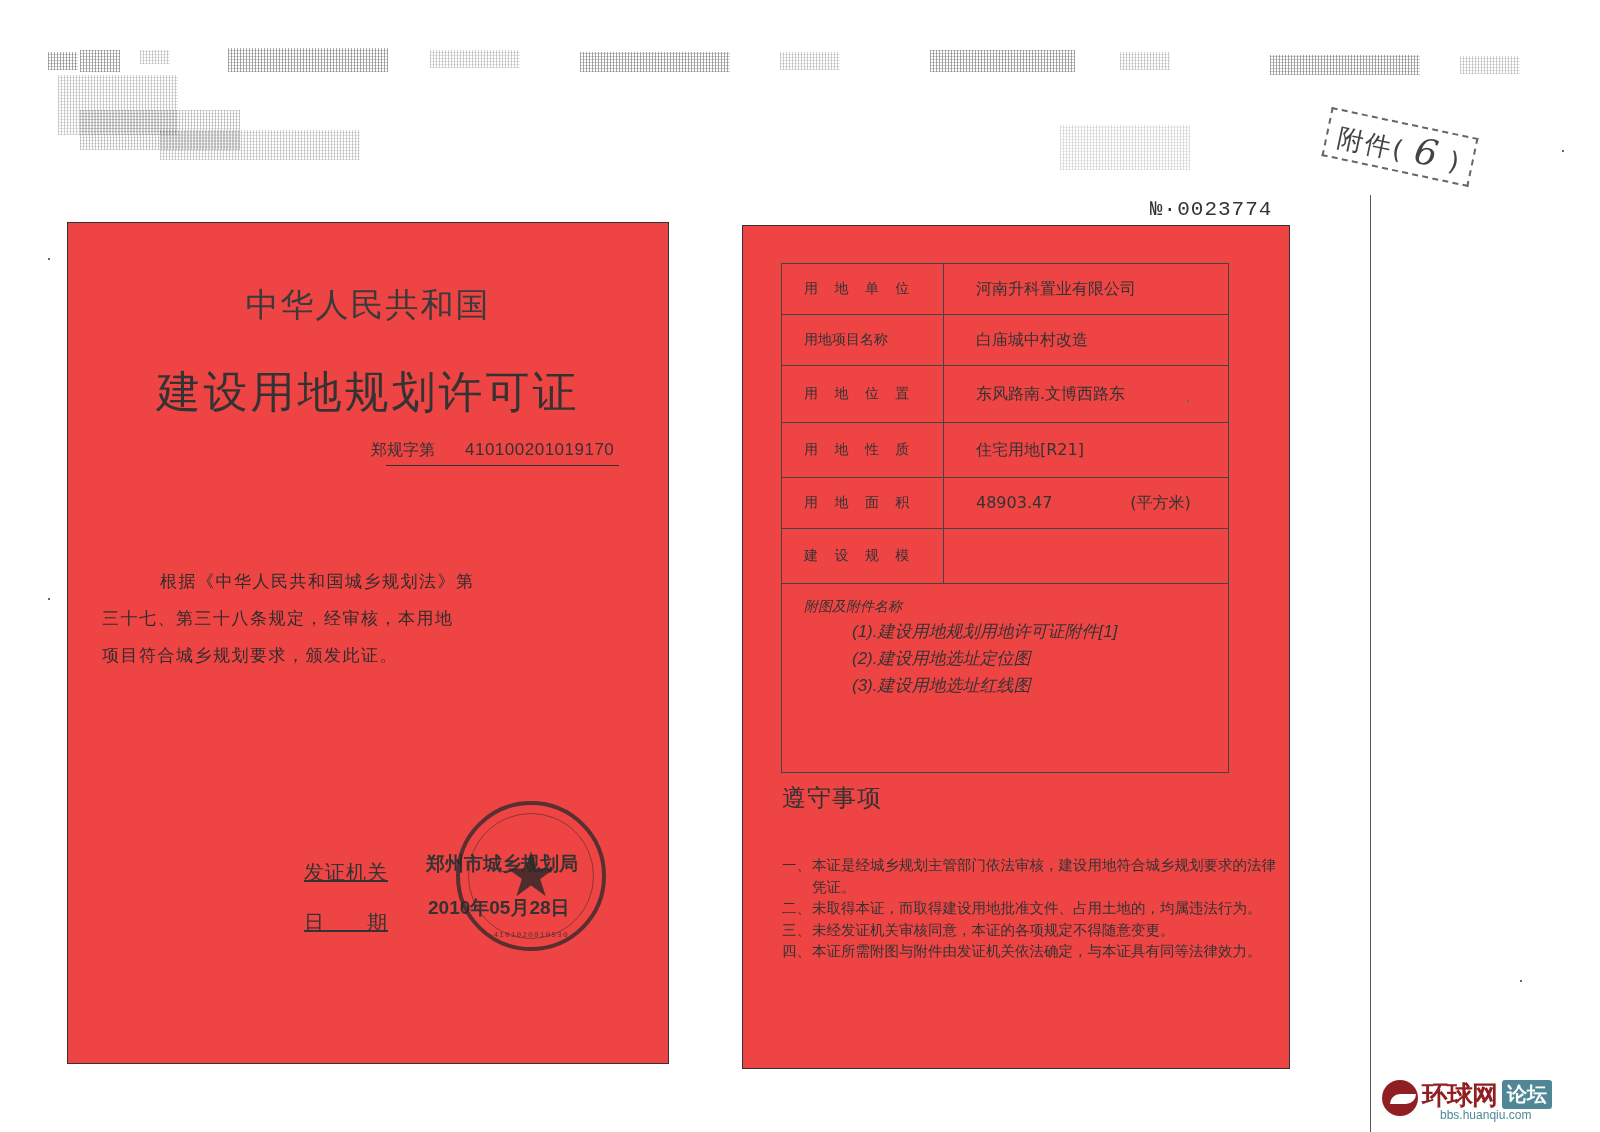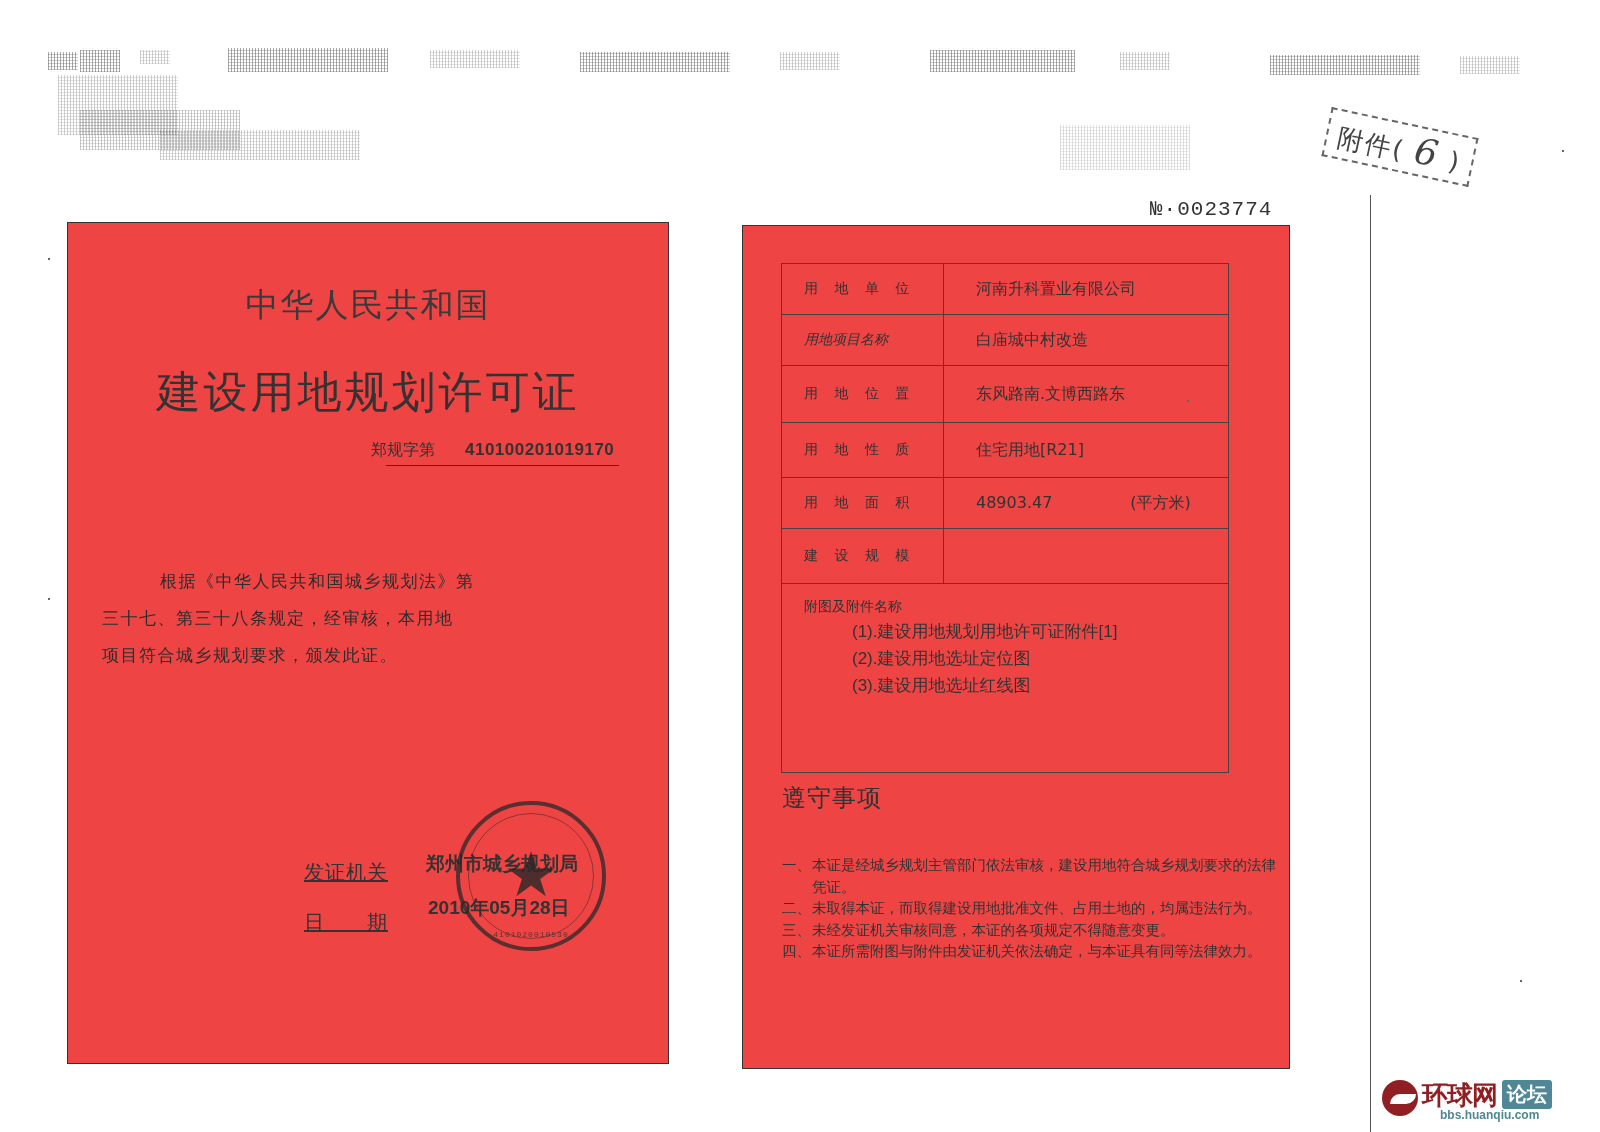--- a/index.html
+++ b/index.html
@@ -16,21 +16,21 @@
       repeating-linear-gradient(0deg, rgba(80,80,80,.35) 0 1px, rgba(255,255,255,0) 1px 3px);
     filter: blur(0.6px); opacity:.8;
   }
   .noise.soft { opacity:.45; }
 
   .page-box { position:absolute; border:1.5px solid #333; background:#ef4444; }
   .left-title-1 { position:absolute; left:0; right:0; top:60px; text-align:center; font-size:33px; letter-spacing:2px; color:#3a3a3a; font-family:"DejaVu Sans", sans-serif; font-weight:300;}
   .left-title-2 { position:absolute; left:0; right:0; top:140px; text-align:center; font-size:44px; letter-spacing:3px; color:#333; font-family:"DejaVu Sans", sans-serif; }
   .cert-no { position:absolute; top:217px; left:303px; font-size:17px; font-family:"Liberation Sans", sans-serif; color:#333; }
   .cert-no .prefix { font-size:16px; margin-right:30px; }
-  .cert-no .num { font-weight:bold; letter-spacing:.5px; }
+  .cert-no .num { font-weight:normal; letter-spacing:.5px; }
   .cert-no-line { position:absolute; top:242px; left:318px; width:233px; border-top:1.5px solid #333; }
   .body-para { position:absolute; left:34px; top:340px; width:530px; font-size:17px; line-height:37px; letter-spacing:1.5px; color:#2d2d2d; font-family:"DejaVu Sans", sans-serif; }
   .body-para .l1 { padding-left:58px; }
   .issuer-label, .date-label { position:absolute; font-size:20px; font-family:"DejaVu Sans", sans-serif; color:#333; letter-spacing:1px;text-decoration:underline; }
   .issuer-value, .date-value { position:absolute; font-size:19px; font-family:"Liberation Sans", sans-serif; color:#333; font-weight:bold; }
   .seal {
     position:absolute; width:150px; height:150px; border-radius:50%;
     border:4px solid rgba(40,40,40,.75); box-sizing:border-box;
   }
   .seal .inner-ring { position:absolute; inset:8px; border-radius:50%; border:1px solid rgba(40,40,40,.5); }
@@ -45,39 +45,39 @@
   .stamp-box .hand { font-family:"DejaVu Serif", serif; font-style:italic; font-size:36px; }
 
   table.info {
     position:absolute; border-collapse:collapse; font-family:"DejaVu Sans", sans-serif;
   }
   table.info td { border:1.5px solid #444; vertical-align:middle; }
   table.info td.lbl { width:138px; height:46px; padding-left:22px; font-size:14px; color:#333; letter-spacing:6px; }
   table.info td.lbl.tight { letter-spacing:0px; }
   table.info td.val { padding-left:32px; font-size:16px; color:#333; }
   table.info td.val .unit { margin-left:78px; }
-  .attach-cell { height:160px; vertical-align:top !important; padding:14px 22px; font-size:14px; color:#333; }
+  .attach-cell { height:160px; vertical-align:top !important; padding:14px 22px; font-size:14px; color:#333;font-style:italic; }
   .attach-head { font-size:14px; margin-bottom:2px; }
   .attach-item { font-size:17px; line-height:27px; padding-left:48px; font-family:"Liberation Sans", sans-serif; }
 
   .rules-title { position:absolute; font-size:24px; font-family:"DejaVu Sans", sans-serif; color:#333; letter-spacing:1px; }
   .rules { position:absolute; font-size:14.5px; line-height:21.5px; color:#333; font-family:"DejaVu Sans", sans-serif; }
   .rule { display:flex; }
   .rule .n { width:30px; flex:none; }
   .rule .t { flex:1; }
 
   .vline { position:absolute; border-left:1.5px solid #555; }
   .dot { position:absolute; width:2px; height:2px; background:#666; }
 
   .logo { position:absolute; left:1378px; top:1076px; width:210px; height:50px; }
   .logo .swirl { position:absolute; left:4px; top:4px; width:36px; height:36px; border-radius:50%; background:#8f1f22; }
   .logo .swirl::after { content:""; position:absolute; left:8px; top:14px; width:26px; height:10px; background:#fff; border-radius:10px 0 10px 0; }
   .logo .brand { position:absolute; left:44px; top:2px; font-size:26px; font-weight:bold; color:#8f1f22; font-family:"DejaVu Sans", sans-serif; letter-spacing:-1px;text-align:right; }
   .logo .forum { position:absolute; left:124px; top:4px; font-size:20px; font-weight:bold; color:#fff; background:#4f8796; padding:1px 5px; border-radius:3px; font-family:"DejaVu Sans", sans-serif; }
-  .logo .url { position:absolute; left:62px; top:32px; font-size:12px; color:#4f8796; font-family:"Liberation Sans", sans-serif; font-weight:bold; }
+  .logo .url { position:absolute; left:62px; top:32px; font-size:12px; color:#4f8796; font-family:"Liberation Sans", sans-serif; font-weight:normal; }
 </style>
 </head>
 <body>
 
 <div>
   <div class="noise" style="left:48px;top:52px;width:30px;height:18px;"></div>
   <div class="noise" style="left:80px;top:50px;width:40px;height:22px;"></div>
   <div class="noise soft" style="left:140px;top:50px;width:30px;height:14px;"></div>
   <div class="noise" style="left:228px;top:48px;width:160px;height:24px;"></div>
   <div class="noise soft" style="left:430px;top:50px;width:90px;height:18px;"></div>
@@ -129,21 +129,21 @@
 
 <div class="page-box" style="left:742px;top:225px;width:546px;height:842px;"></div>
 
 <table class="info" style="left:781px;top:263px;width:448px;">
   <tbody>
       <tr>
     <td class="lbl" style="height:48px;">用 地 单 位</td>
     <td class="val">河南升科置业有限公司</td>
   </tr>
   <tr>
-    <td class="lbl tight" style="height:48px;font-style:italic;">用地项目名称</td>
+    <td class="lbl tight" style="height:48px;">用地项目名称</td>
     <td class="val">白庙城中村改造</td>
   </tr>
   <tr>
     <td class="lbl" style="height:54px;">用 地 位 置</td>
     <td class="val">东风路南.文博西路东</td>
   </tr>
   <tr>
     <td class="lbl" style="height:52px;">用 地 性 质</td>
     <td class="val">住宅用地[R21]</td>
   </tr>

